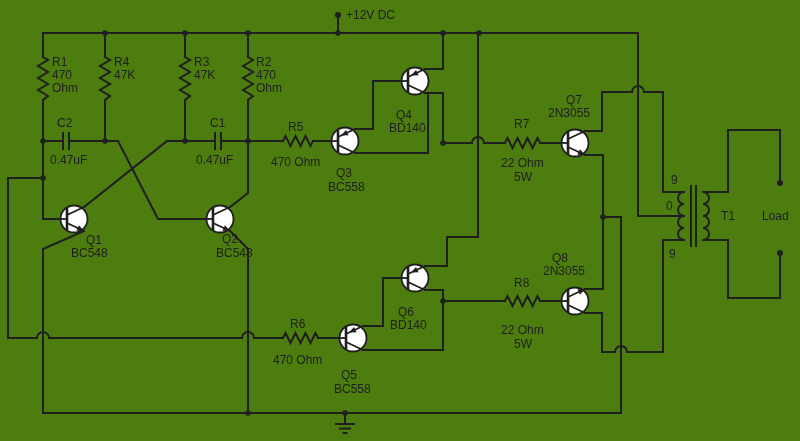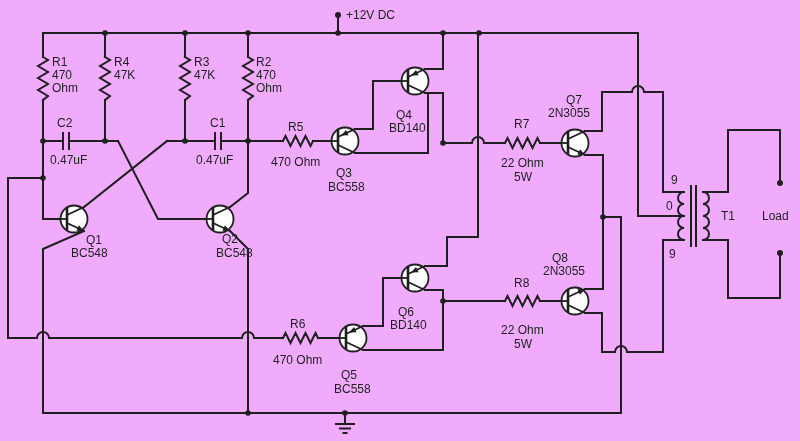--- a/index.html
+++ b/index.html
@@ -1,16 +1,16 @@
 <!DOCTYPE html>
 <html><head>
 <meta charset="utf-8">
 <style>
   html,body{margin:0;padding:0;background:#ffffff;}
-  .stage{width:800px;height:441px;background:#f0abfc;position:relative;overflow:hidden;}
+  .stage{width:800px;height:441px;background:#4d7c0f;position:relative;overflow:hidden;}
   svg{display:block;}
   .wire{fill:none;stroke:#1f1f1f;stroke-width:2;stroke-linecap:square;stroke-linejoin:miter;}
   .sym{fill:none;stroke:#1f1f1f;stroke-width:2;stroke-linecap:square;}
   .lbl{font-family:"Liberation Sans",sans-serif;font-size:12px;fill:#1f1f1f;}
   .dot{fill:#1f1f1f;stroke:none;}
 </style>
 </head>
 <body>
 
 <div class="stage">

